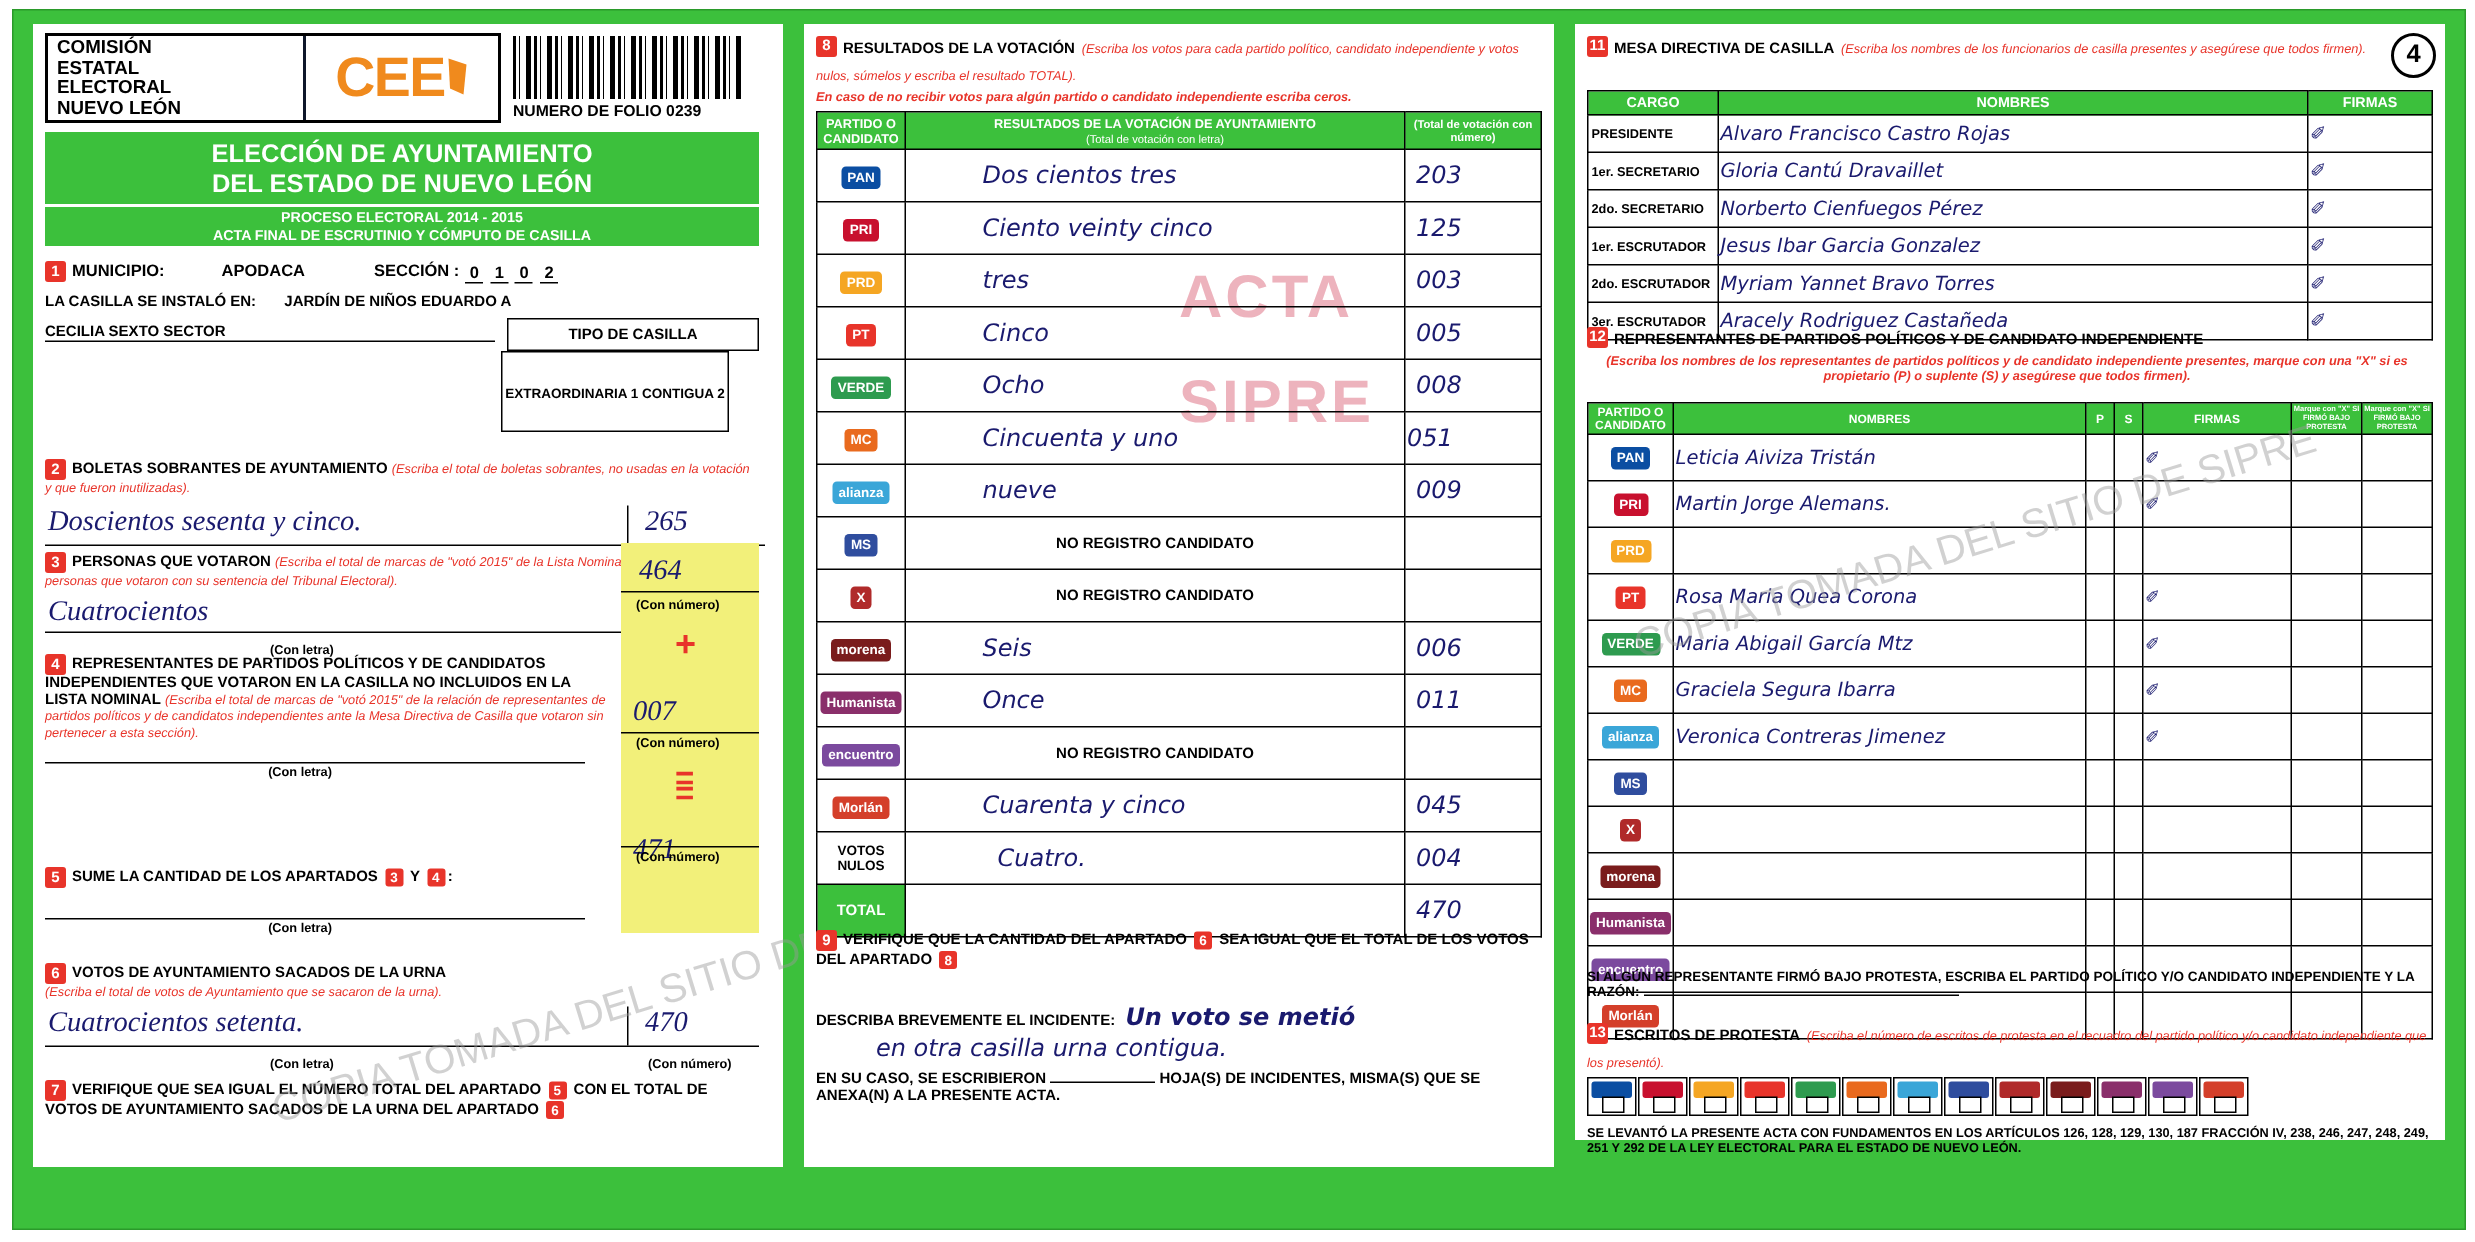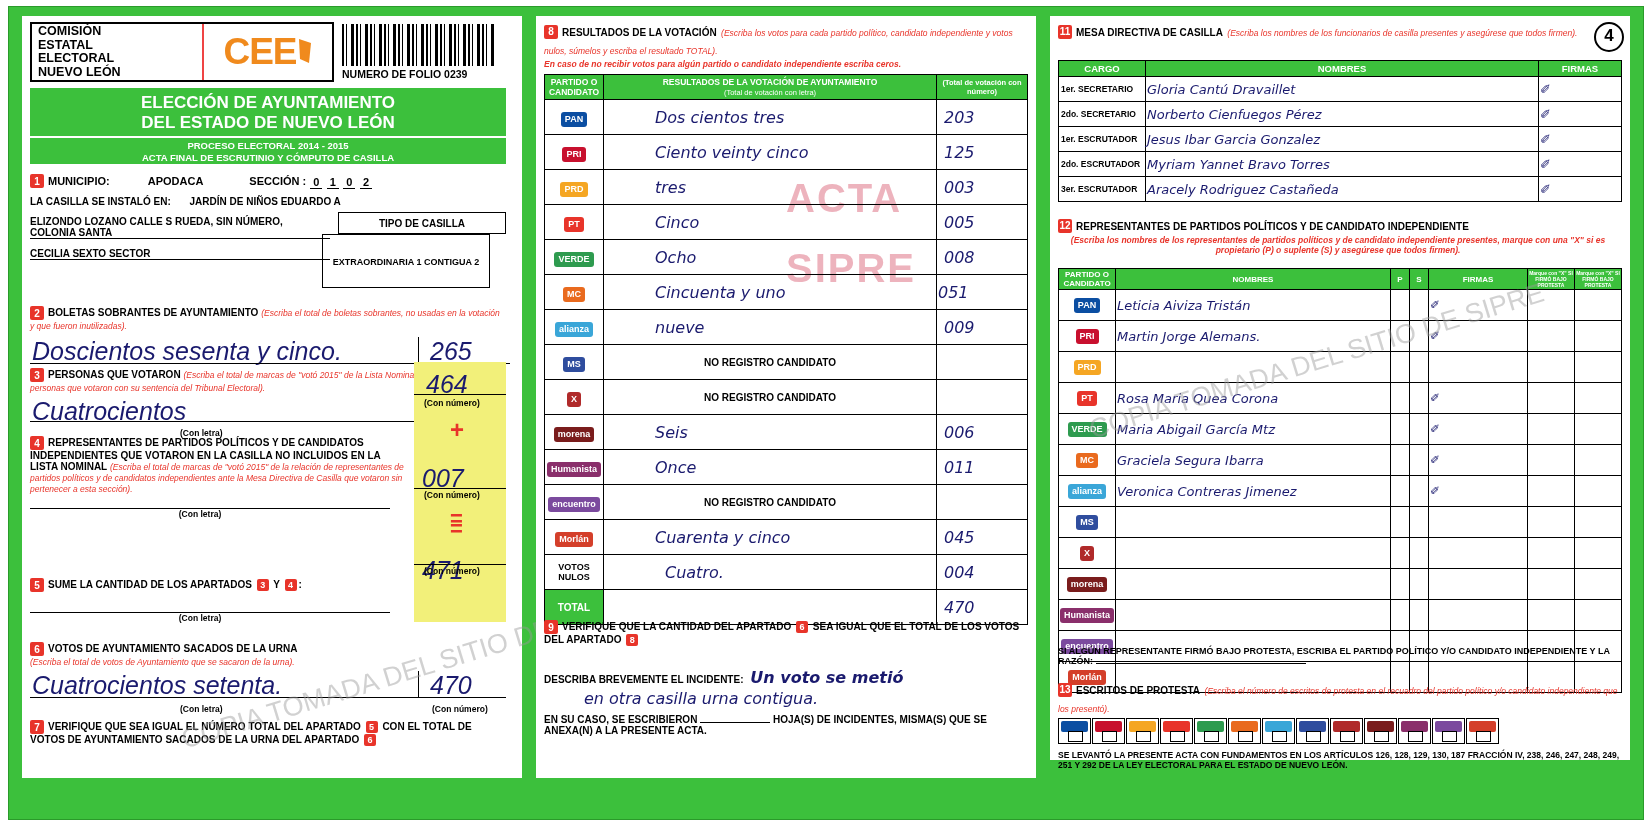--- a/index.html
+++ b/index.html
@@ -13,28 +13,28 @@
   .bottombar{position:absolute;left:536px;top:762px;width:500px;height:16px;color:#fff;font-weight:bold;font-size:12.5px;text-align:center;letter-spacing:.2px;}
   .num{display:inline-flex;align-items:center;justify-content:center;width:14px;height:14px;background:#e8342a;color:#fff;font-weight:bold;font-size:10px;border-radius:2px;vertical-align:middle;margin-right:4px;}
   .numsm{display:inline-flex;align-items:center;justify-content:center;width:12px;height:12px;background:#e8342a;color:#fff;font-weight:bold;font-size:9px;border-radius:2px;vertical-align:middle;margin:0 2px;}
   .red{color:#e8342a;}
   .b{font-weight:bold;}
   .it{font-style:italic;}
   .tiny{font-size:8.5px;}
   .s9{font-size:9px;}
   .s10{font-size:10px;}
   .s11{font-size:11px;}
-  .hand{font-family:Liberation Sans, sans-serif;color:#1a1a6e;font-size:25px;font-style:italic;white-space:nowrap;}
+  .hand{font-family:Liberation Serif, serif;color:#1a1a6e;font-size:19px;font-style:italic;white-space:nowrap;}
   .hand2{font-family:"DejaVu Sans", sans-serif;color:#1a1a6e;font-size:16px;font-style:italic;white-space:nowrap;}
   .handsm{font-family:"DejaVu Sans", sans-serif;color:#1a1a6e;font-size:13px;font-style:italic;white-space:nowrap;}
   .line{border-bottom:1px solid #000;}
   
   .cee-box{position:absolute;left:8px;top:6px;width:300px;height:56px;border:2px solid #000;display:flex;align-items:center;}
   .cee-left{width:118px;font-size:12.5px;font-weight:bold;line-height:1.08;padding-left:6px;}
-  .cee-right{flex:1;border-left:2px solid #ef4444;height:100%;display:flex;align-items:center;justify-content:center;margin-left:46px;}
+  .cee-right{flex:1;border-left:2px solid #0f172a;height:100%;display:flex;align-items:center;justify-content:center;margin-left:46px;}
   .cee-logo{color:#f08a1d;font-weight:bold;font-size:37px;letter-spacing:-1px;}
   .barcode{position:absolute;left:320px;top:8px;width:152px;height:42px;
      background:repeating-linear-gradient(90deg,#000 0 2px,#fff 2px 4px,#000 4px 5px,#fff 5px 9px,#000 9px 12px,#fff 12px 14px);}
   .folio{position:absolute;left:320px;top:52px;font-size:10.5px;font-weight:bold;}
   .titlebar{position:absolute;left:8px;top:72px;width:476px;height:48px;background:#3cc03c;color:#fff;text-align:center;font-weight:bold;font-size:17px;line-height:1.15;padding-top:5px;box-sizing:border-box;}
   .subbar{position:absolute;left:8px;top:122px;width:476px;height:26px;background:#3cc03c;color:#fff;text-align:center;font-size:9.5px;font-weight:bold;line-height:1.25;padding-top:2px;box-sizing:border-box;}
   .box{position:absolute;border:1px solid #000;box-sizing:border-box;}
   
   .t8{position:absolute;left:8px;top:58px;width:484px;border-collapse:collapse;}
   .t8 th,.t8 td{border:1px solid #000;}
@@ -99,28 +99,27 @@
           <span class="b s11" style="border-bottom:1px solid #000;padding:0 3px;">0</span>
           <span class="b s11" style="border-bottom:1px solid #000;padding:0 3px;">1</span>
           <span class="b s11" style="border-bottom:1px solid #000;padding:0 3px;">0</span>
           <span class="b s11" style="border-bottom:1px solid #000;padding:0 3px;">2</span>
         </span>
       </div>
       <div class="s10 b" style="margin-top:6px;">
         <span>LA CASILLA SE INSTALÓ EN:</span>
         <span style="margin-left:16px;">JARDÍN DE NIÑOS EDUARDO A</span>
       </div>
-      <div class="s10 b line" style="margin-top:9px;width:300px;">ELIZONDO LOZANO CALLE S RUEDA, SIN NÚMERO, COLONIA SANTA</div>
       <div class="s10 b line" style="margin-top:9px;width:300px;">CECILIA SEXTO SECTOR</div>
     </div>
 
     <div class="box" style="left:316px;top:196px;width:168px;height:22px;">
       <div class="b s10" style="text-align:center;line-height:22px;">TIPO DE CASILLA</div>
     </div>
-    <div class="box" style="left:300px;top:218px;width:168px;height:54px;">
+    <div class="box" style="left:312px;top:218px;width:152px;height:54px;">
       <div class="b s9" style="text-align:center;line-height:54px;">EXTRAORDINARIA 1 CONTIGUA 2</div>
     </div>
 
     <div style="position:absolute;left:8px;top:290px;width:476px;">
       <div class="s10">
         <span class="num">2</span><span class="b">BOLETAS SOBRANTES DE AYUNTAMIENTO</span>
         <span class="red it tiny">(Escriba el total de boletas sobrantes, no usadas en la votación y que fueron inutilizadas).</span>
       </div>
       <div style="position:relative;height:34px;margin-top:6px;">
         <span class="hand" style="position:absolute;left:2px;top:0;">Doscientos sesenta y cinco.</span>
@@ -341,20 +340,25 @@
     <table class="t11">
       <tbody>
           <tr>
         <th class="hdr" style="width:82px;">CARGO</th>
         <th class="hdr">NOMBRES</th>
         <th class="hdr" style="width:78px;">FIRMAS</th>
       </tr>
       </tbody>
         <tbody id="mesa-body">
           <tr>
+            <td class="b" style="font-size: 8.5px; padding: 2px;">PRESIDENTE</td>
+            <td style="height: 22px;"><span class="handsm">Alvaro Francisco Castro Rojas</span></td>
+            <td><span style="font-family:'DejaVu Sans',sans-serif;color:#1a1a6e;font-size:13px;font-style:italic;">✐</span></td>
+          </tr>
+          <tr>
             <td class="b" style="font-size: 8.5px; padding: 2px;">1er. SECRETARIO</td>
             <td style="height: 22px;"><span class="handsm">Gloria Cantú Dravaillet</span></td>
             <td><span style="font-family:'DejaVu Sans',sans-serif;color:#1a1a6e;font-size:13px;font-style:italic;">✐</span></td>
           </tr>
           <tr>
             <td class="b" style="font-size: 8.5px; padding: 2px;">2do. SECRETARIO</td>
             <td style="height: 22px;"><span class="handsm">Norberto Cienfuegos Pérez</span></td>
             <td><span style="font-family:'DejaVu Sans',sans-serif;color:#1a1a6e;font-size:13px;font-style:italic;">✐</span></td>
           </tr>
           <tr>

